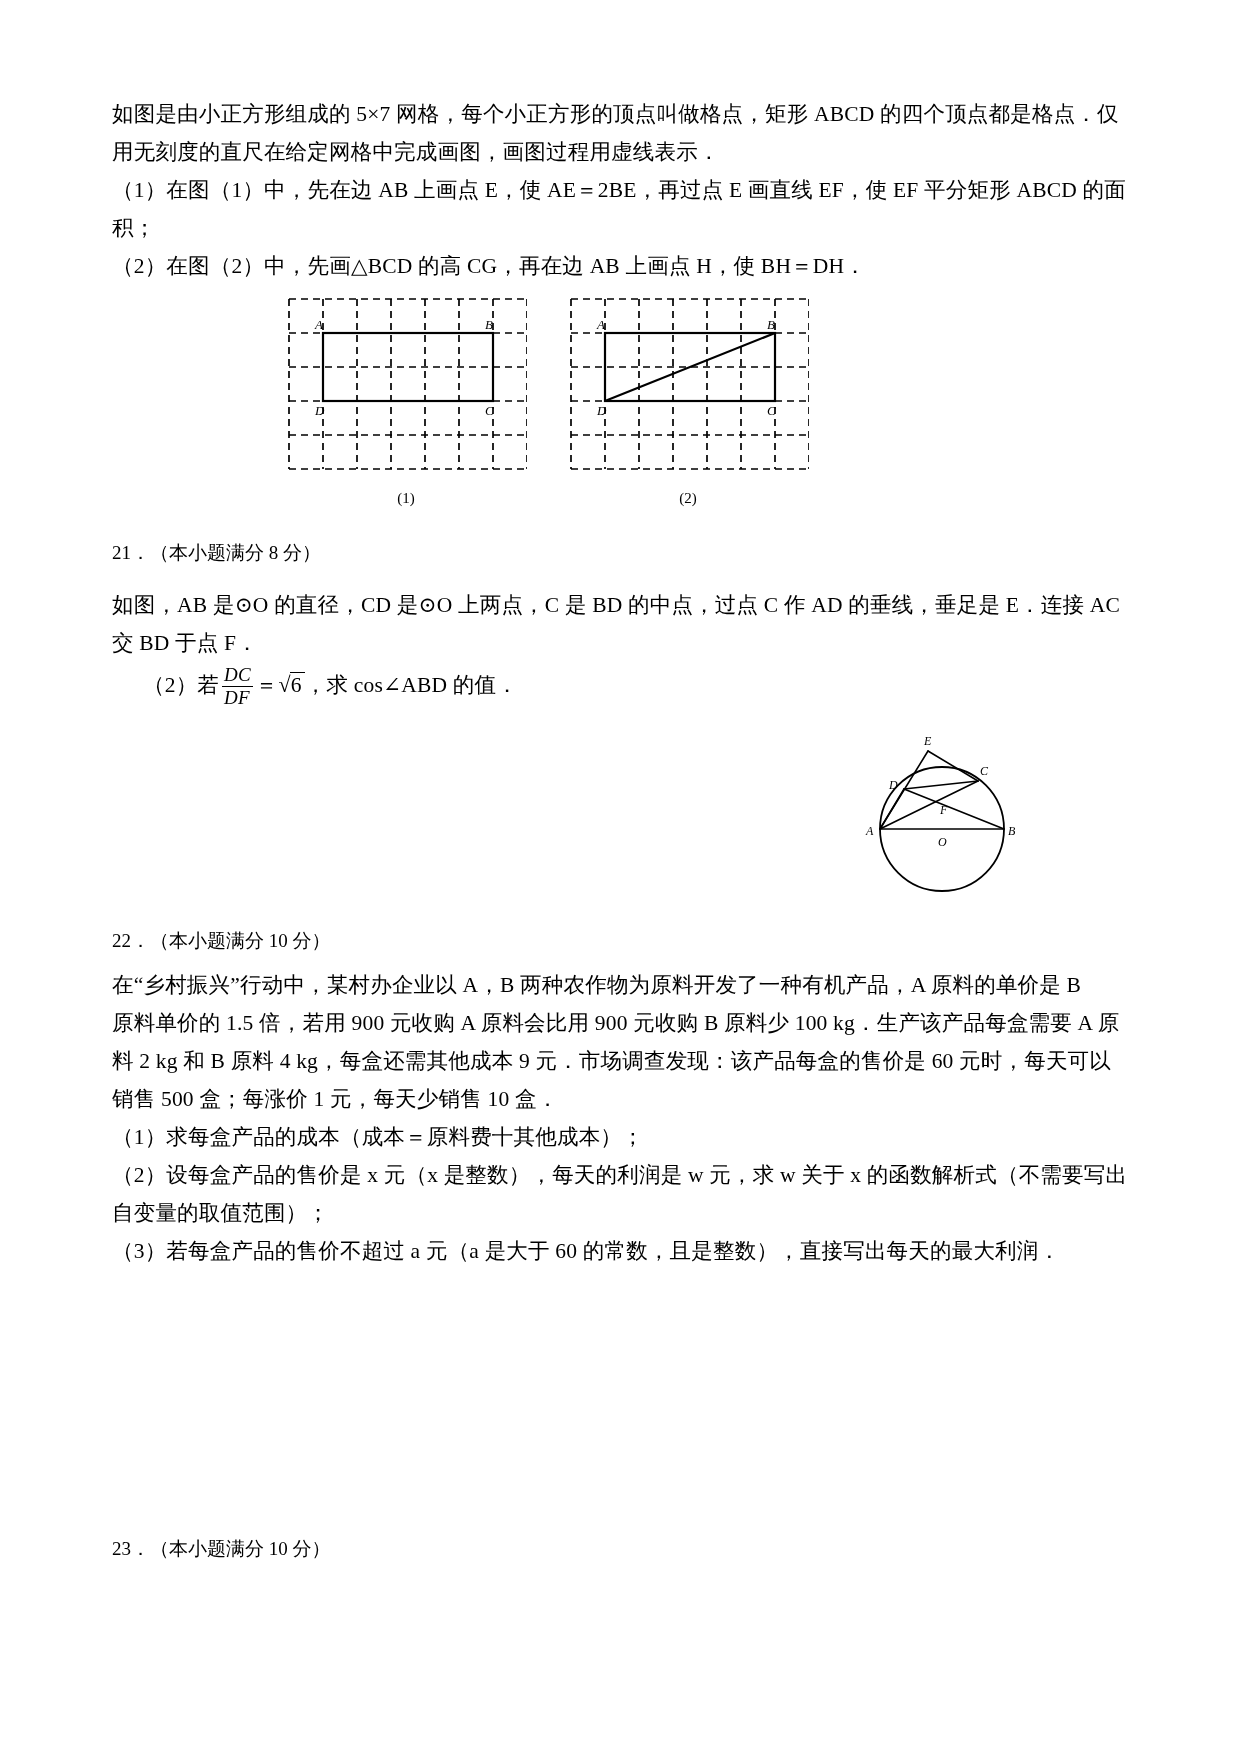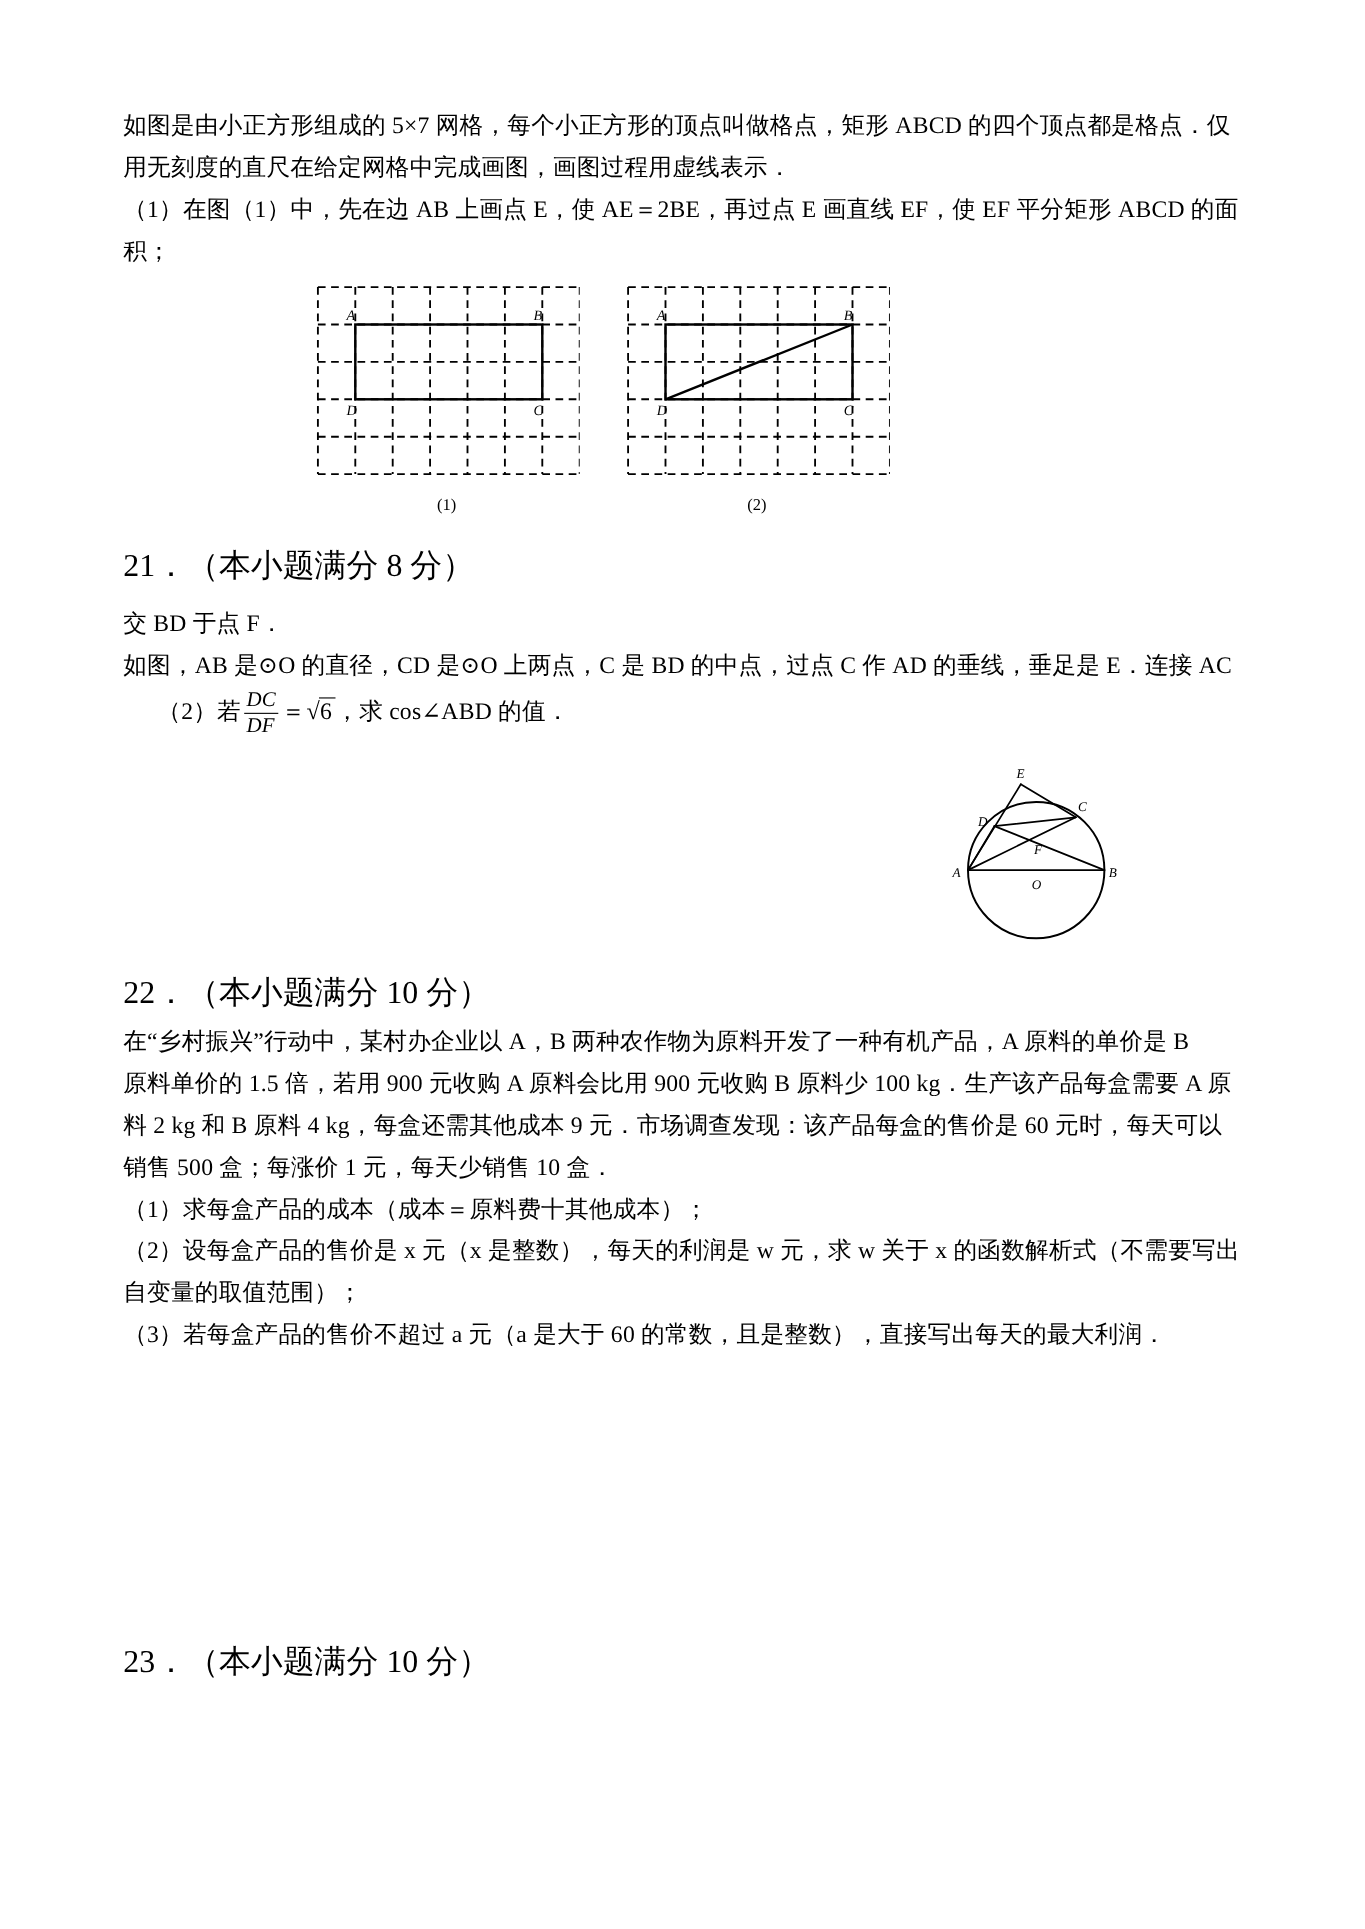--- a/index.html
+++ b/index.html
@@ -32,21 +32,21 @@
   
   .para {
     font-size: 21.5px;
     line-height: 38px;
     text-align: justify;
     text-justify: inter-ideograph;
     letter-spacing: 0.2px;
   }
 
   .qhead {
-    font-size: 29px;
+    font-size: 19px;
     line-height: 34px;
     margin: 0;
   }
 
   
   .gap-xs { height: 8px; }
   .gap-s  { height: 16px; }
   .gap-m  { height: 26px; }
 
   
@@ -107,20 +107,21 @@
 </head>
 <body>
 
 <div class="page">
   <div class="content">
 
     <div class="para">如图是由小正方形组成的 5×7 网格，每个小正方形的顶点叫做格点，矩形 ABCD 的四个顶点都是格点．仅</div>
     <div class="para">用无刻度的直尺在给定网格中完成画图，画图过程用虚线表示．</div>
     <div class="para">（1）在图（1）中，先在边 AB 上画点 E，使 AE＝2BE，再过点 E 画直线 EF，使 EF 平分矩形 ABCD 的面</div>
     <div class="para">积；</div>
+    <div class="para">（2）在图（2）中，先画△BCD 的高 CG，再在边 AB 上画点 H，使 BH＝DH．</div>
 
     <div class="figures">
 
       <div class="figbox one">
         <svg class="gridsvg" width="242" height="193" viewBox="0 0 242 193">
 
           <g stroke="#000" stroke-width="1.7" stroke-dasharray="7,5" fill="none">
             <line x1="4" y1="4" x2="242" y2="4"></line>
             <line x1="4" y1="38" x2="242" y2="38"></line>
             <line x1="4" y1="72" x2="242" y2="72"></line>
@@ -179,22 +180,22 @@
       </div>
 
     </div>
 
     <div class="gap-m"></div>
 
     <div class="qhead">21．（本小题满分 8 分）</div>
 
     <div class="gap-s"></div>
 
+    <div class="para">如图，AB 是⊙O 的直径，CD 是⊙O 上两点，C 是 BD 的中点，过点 C 作 AD 的垂线，垂足是 E．连接 AC</div>
     <div class="para">交 BD 于点 F．</div>
-    <div class="para">如图，AB 是⊙O 的直径，CD 是⊙O 上两点，C 是 BD 的中点，过点 C 作 AD 的垂线，垂足是 E．连接 AC</div>
 
     <div class="para" style="line-height:46px;margin-left:31px;">
       <span>（2）若</span><span class="frac"><span class="num">DC</span><span class="den">DF</span></span><span>＝</span><span class="sqrt"><span class="radical">√</span><span class="rad-body">6</span></span><span>，求 cos∠ABD 的值．</span>
     </div>
 
     <div class="circle-wrap">
       <svg class="circlefig" width="200" height="200" viewBox="0 0 200 200">
 
         <circle cx="100" cy="120" r="62" stroke="#000" stroke-width="1.8" fill="none"></circle>
         <g stroke="#000" stroke-width="1.6" fill="none" stroke-linecap="round">

